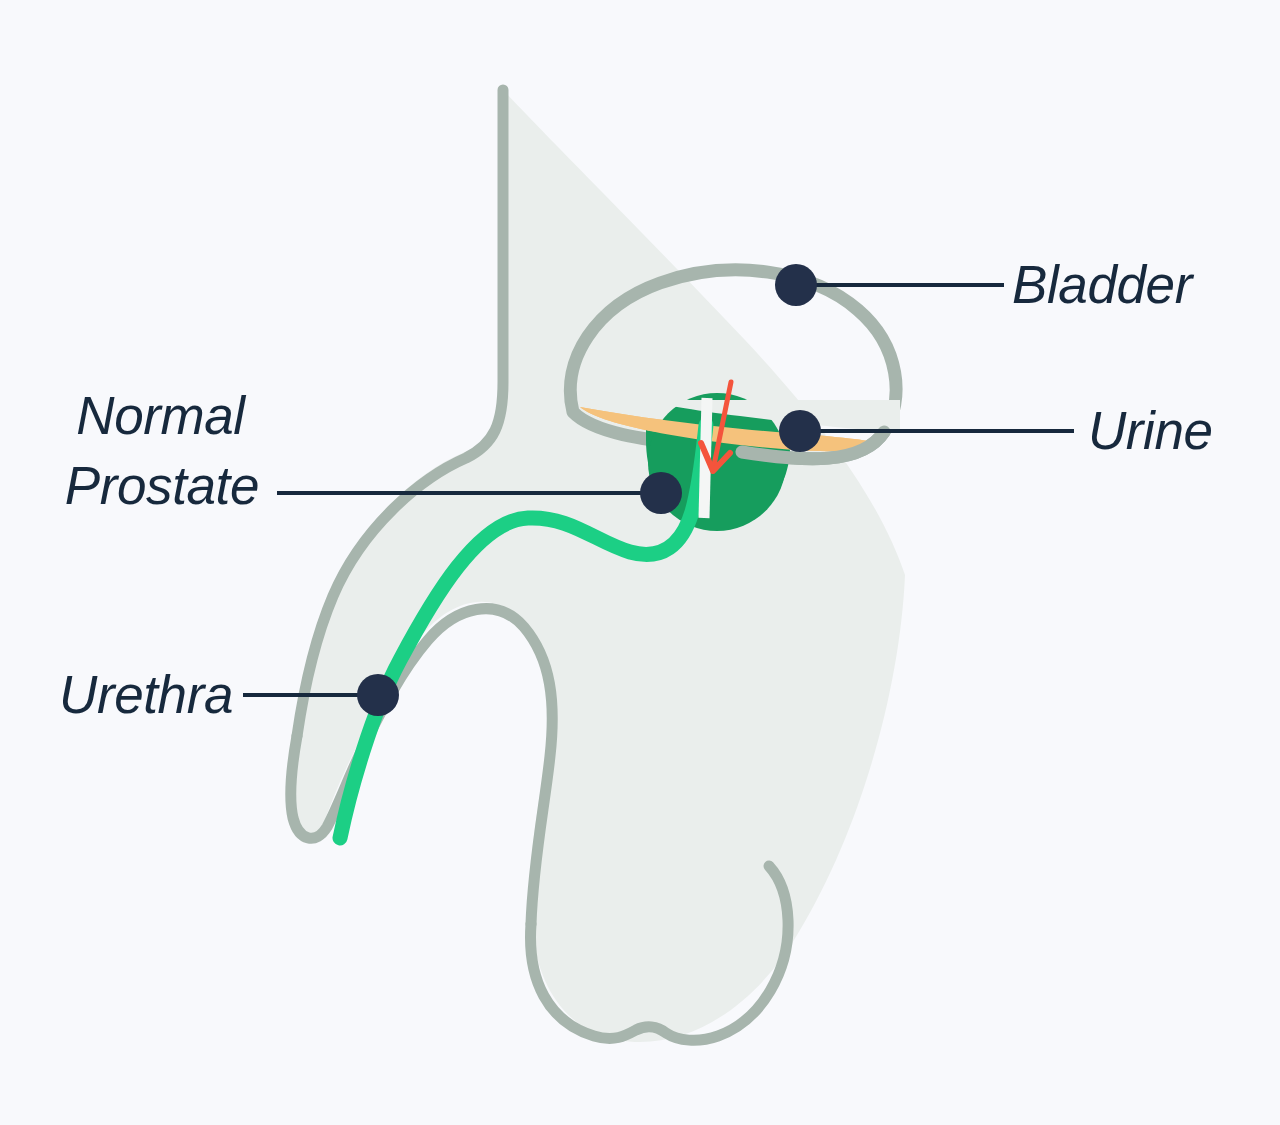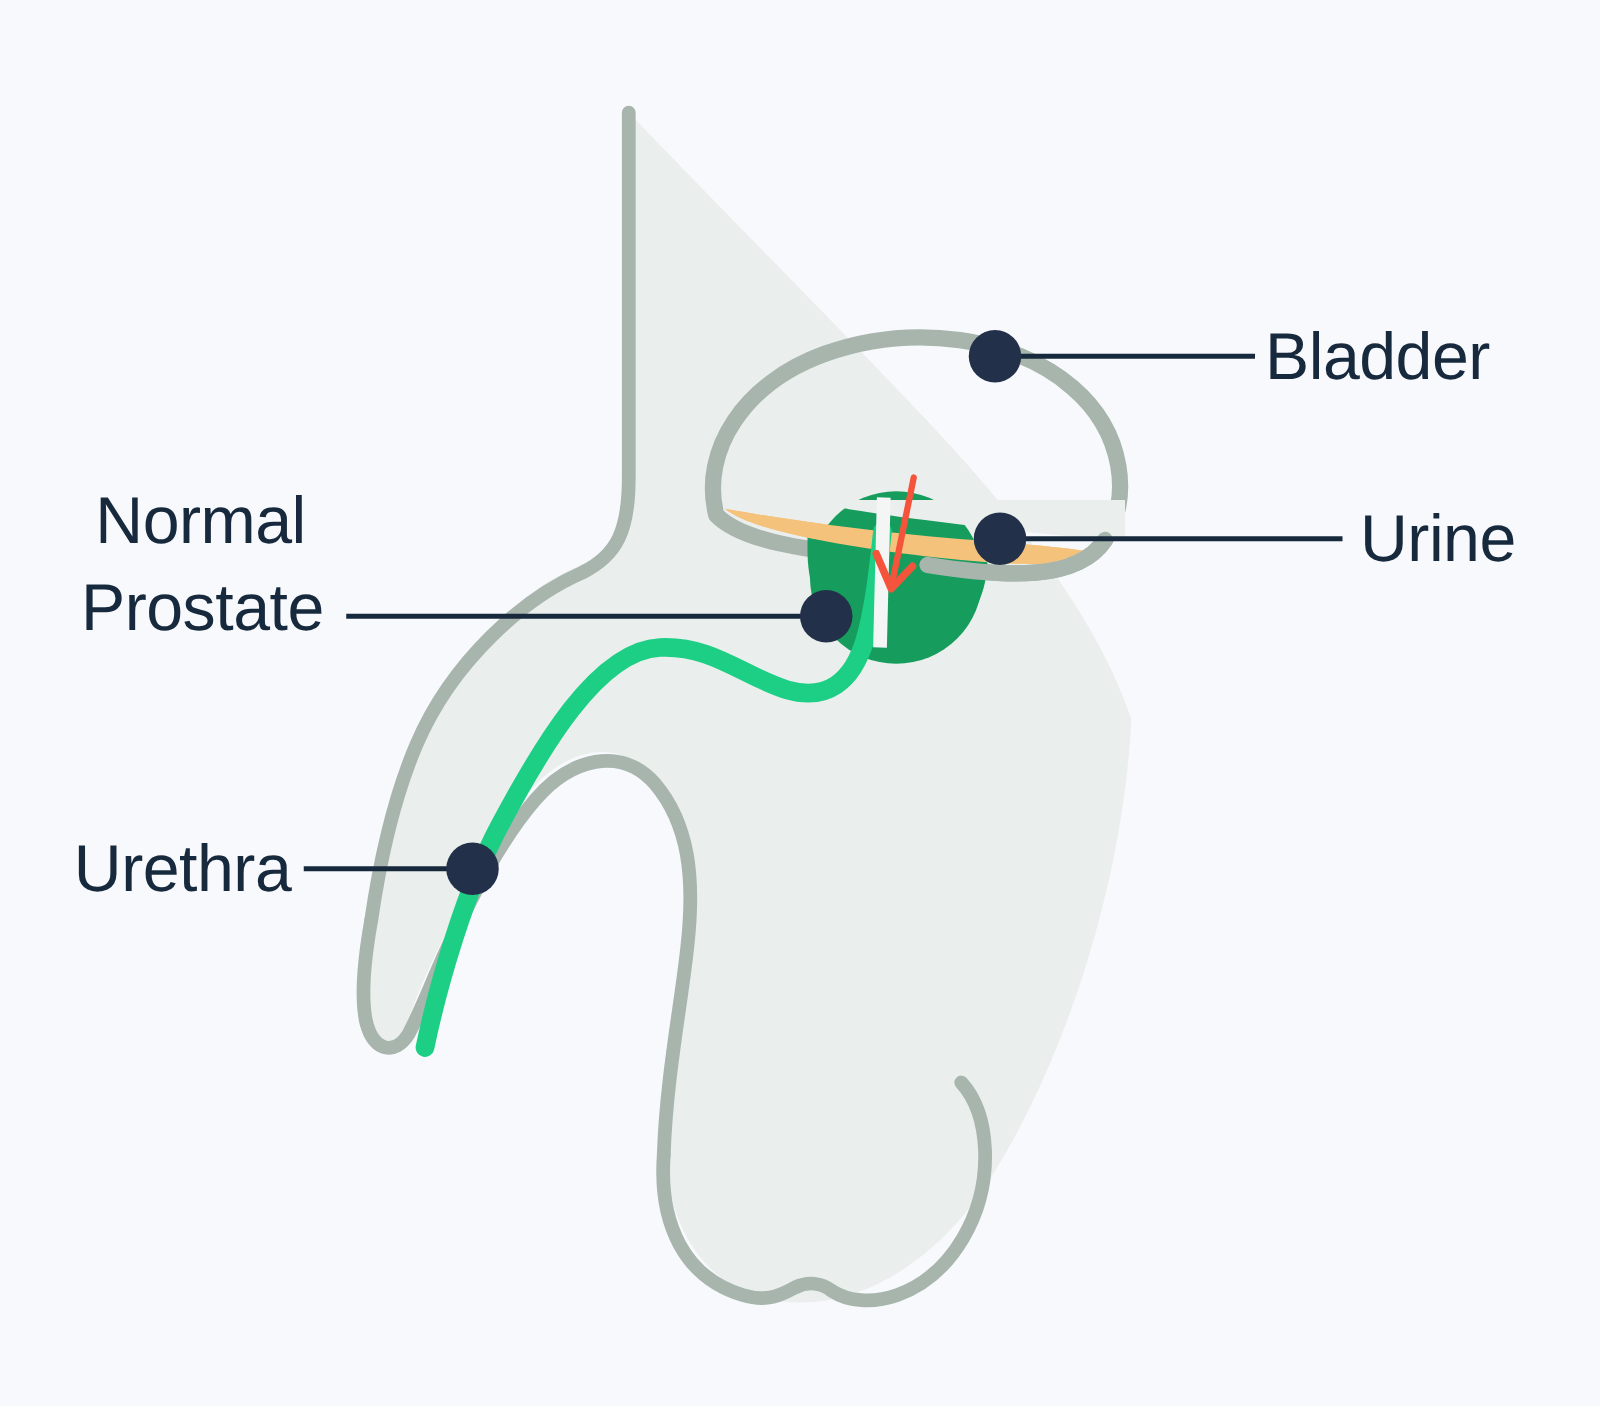--- a/index.html
+++ b/index.html
@@ -9,20 +9,21 @@
   }
   body {
     font-family: "Liberation Sans", sans-serif;
   }
   #stage {
     position: relative;
     width: 1280px;
     height: 1125px;
     background: #f8f9fc;
     overflow: hidden;
+    font-style: italic;
   }
   #diagram {
     position: absolute;
     inset: 0;
     width: 1280px;
     height: 1125px;
     display: block;
   }
   .anno-label {
     font-family: "Liberation Sans", sans-serif;

